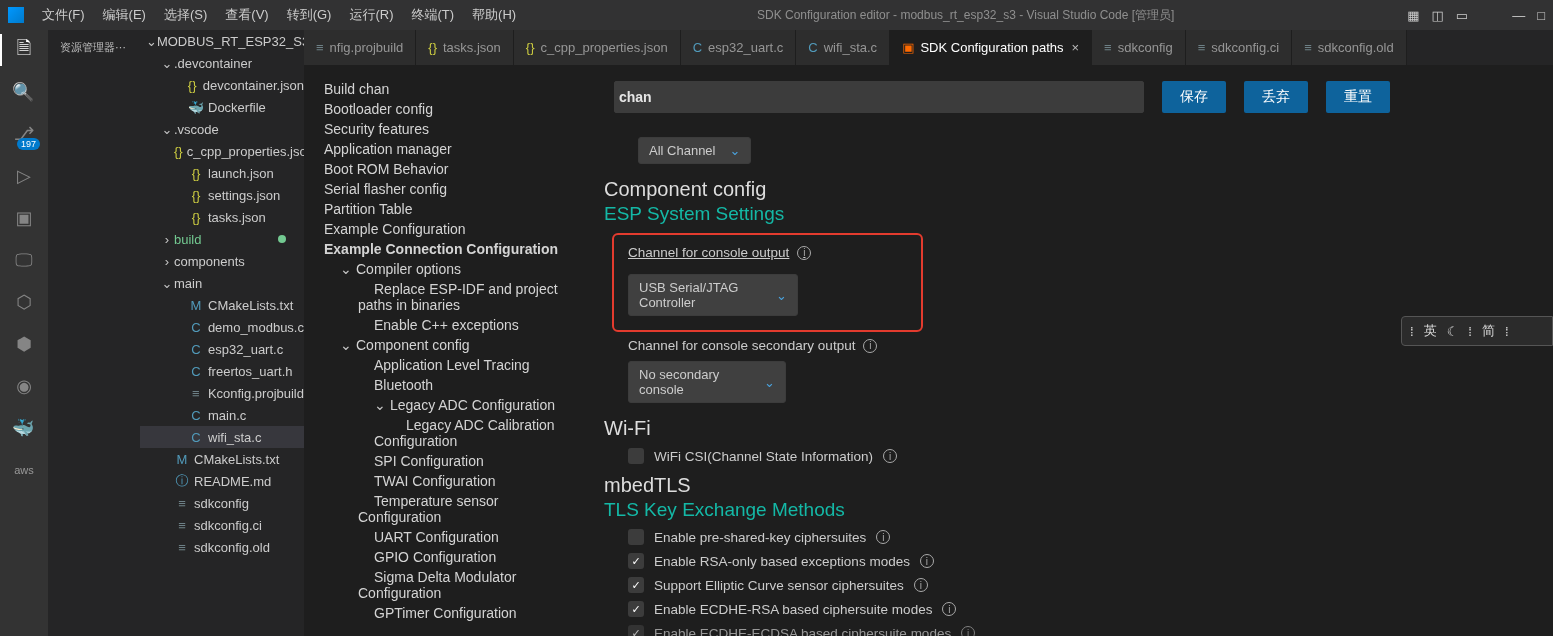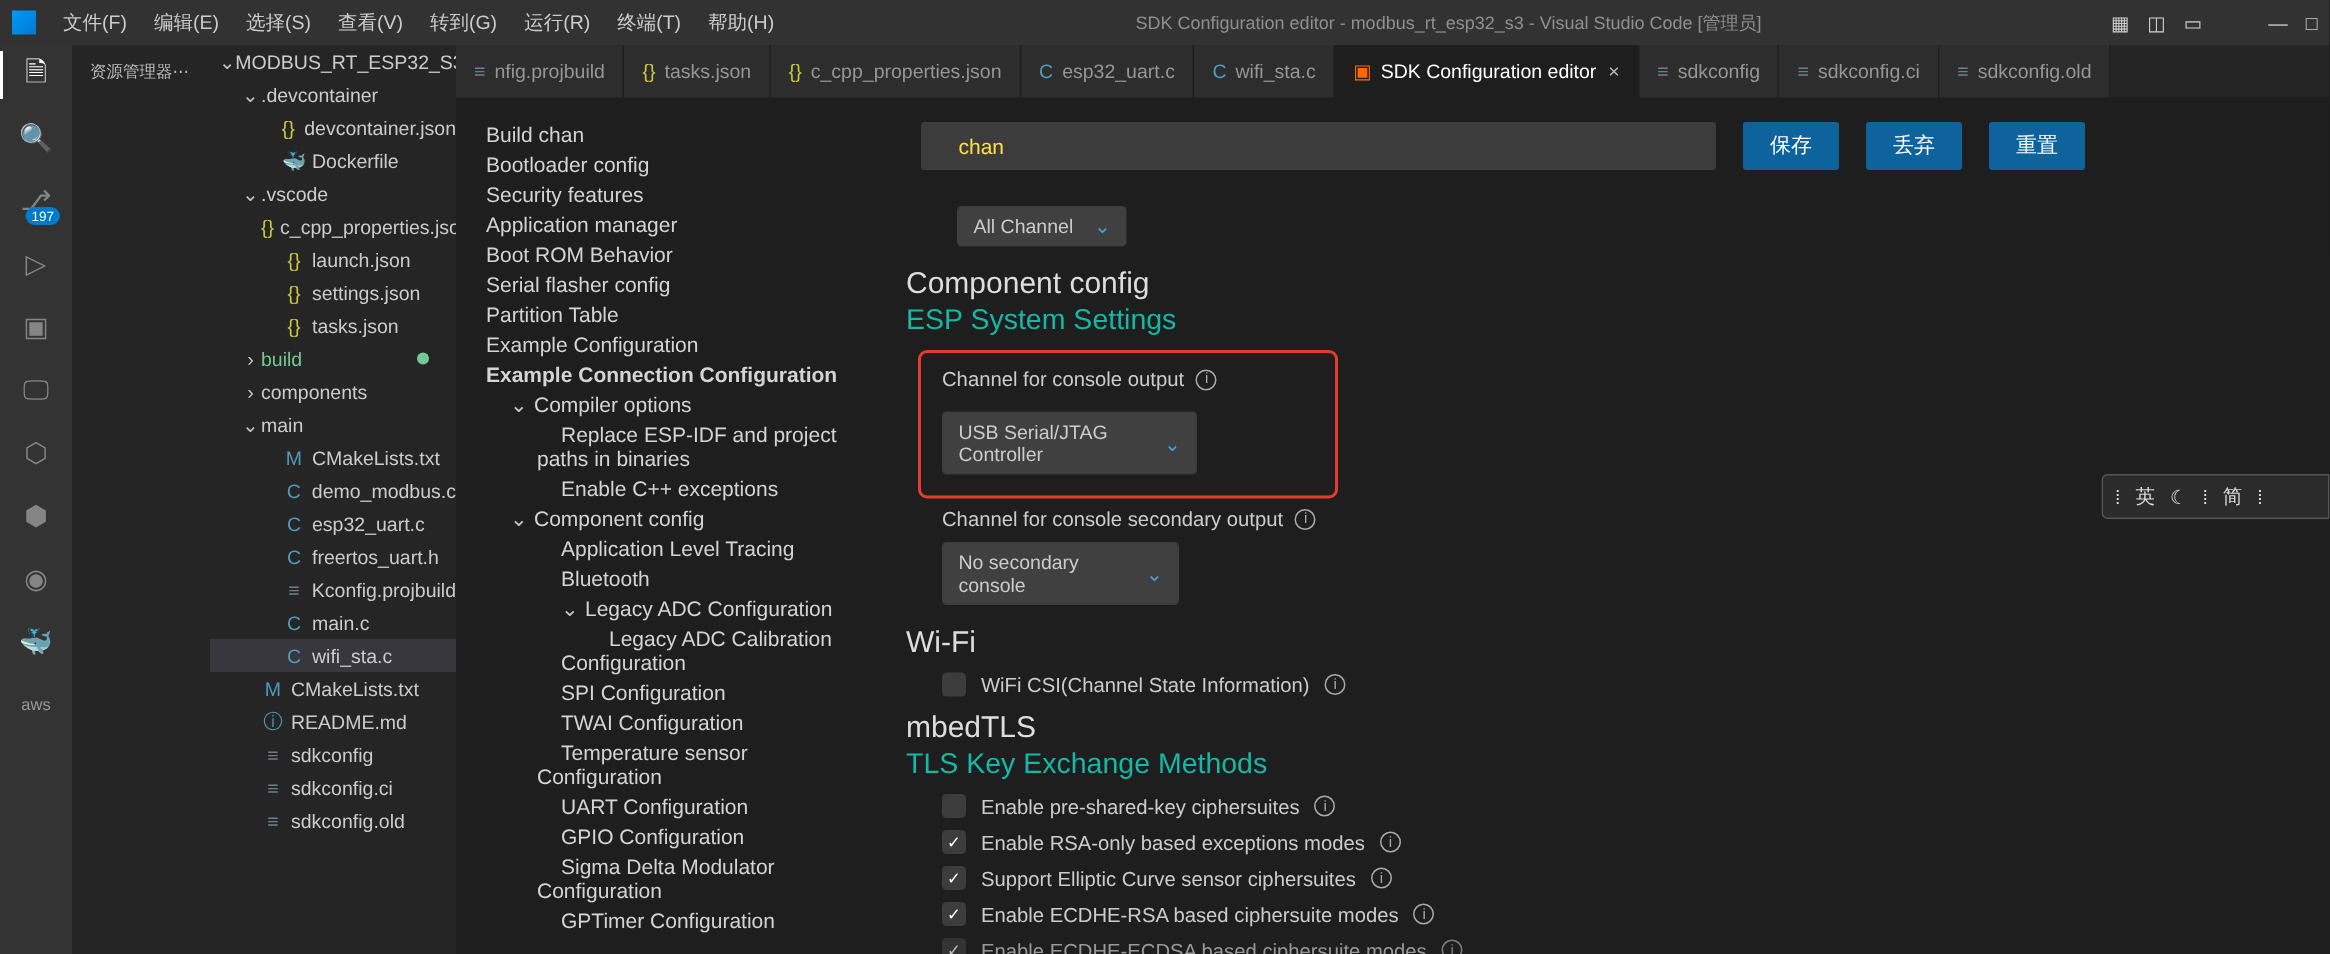--- a/index.html
+++ b/index.html
@@ -40,31 +40,31 @@
 .content { flex:1; display:flex; overflow:hidden; }
 .outline { width:290px; padding:14px 10px; color:#d4d4d4; font-size:14px; overflow-y:auto; }
 .outline .o-row { padding:2px 0 2px 10px; cursor:pointer; }
 .outline .o-row.bold { font-weight:600; }
 .outline .o-sub { padding-left:26px; }
 .outline .o-sub2 { padding-left:44px; }
 .outline .o-sub3 { padding-left:60px; }
 .outline .tw2 { display:inline-block; width:16px; color:#c5c5c5; }
 .form { flex:1; padding:0 20px 20px 20px; overflow-y:auto; position:relative; }
 .topbar { display:flex; gap:18px; align-items:center; padding:16px 0; }
-.search { flex:0 0 530px; background:#3c3c3c; border:1px solid #3c3c3c; color:#fde047; padding:7px 24px; border-radius:2px; font-size:14px; }
+.search { flex:0 0 530px; background:#3c3c3c; border:1px solid #3c3c3c; color:#e5e5e5; padding:7px 4px; border-radius:2px; font-size:14px;font-weight:bold; }
 .btn { padding:7px 18px; border:none; border-radius:2px; color:#fff; font-size:14px; cursor:pointer; }
 .btn.primary { background:#0e639c; }
 .pill-select { display:inline-flex; align-items:center; border:1px solid #3c3c3c; background:#404040; color:#ccc; padding:5px 10px; border-radius:3px; cursor:pointer; font-size:13px; }
 .pill-select .chev { margin-left:14px; color:#4aa3df; }
 .h2 { font-size:20px; color:#ddd; margin-top:10px; margin-bottom:2px; margin-left:-10px;}
 .h3 { font-size:19px; color:#14b8a6; margin-top:2px; margin-bottom:8px; margin-left:-10px;}
 .field { margin:8px 0 14px 14px; }
 .field-label { color:#ccc; font-size:13.5px; display:flex; align-items:center; gap:8px; }
 .info { width:14px; height:14px; border:1px solid #aaa; border-radius:50%; display:inline-flex; align-items:center; justify-content:center; font-size:10px; color:#aaa; }
-.highlight-box { border:2px solid #e33b2e; border-radius:6px; padding:10px 28px 14px 14px; margin:6px 0 6px -2px; width:280px; }
+.highlight-box { border:2px solid #e33b2e; border-radius:6px; padding:10px 28px 14px 14px; margin:6px 0 6px -2px; width:311px;text-decoration:underline; }
 .check-row { display:flex; align-items:center; gap:10px; margin:8px 0 8px 14px; color:#ccc; font-size:13.5px; }
 .checkbox { width:16px; height:16px; border-radius:3px; background:#3c3c3c; display:inline-flex; align-items:center; justify-content:center; color:#fff; font-size:11px; }
 .checkbox.checked::after { content:"✓"; }
 .ime-bar { position:fixed; right:0; top:316px; width:152px; height:30px; background:#2b2b2b; border:1px solid #555; display:flex; align-items:center; gap:10px; padding:0 8px; color:#ddd; font-size:13px; border-radius:4px 0 0 4px;}
 ::-webkit-scrollbar{width:10px}::-webkit-scrollbar-thumb{background:#424242}
 </style>
 </head>
 <body>
 
 <div class="menubar">
@@ -245,21 +245,21 @@
         <div class="tab">
           <span class="ti" style="color:#519aba">C</span>
           <span>esp32_uart.c</span>
         </div>
         <div class="tab">
           <span class="ti" style="color:#519aba">C</span>
           <span>wifi_sta.c</span>
         </div>
         <div class="tab active">
           <span class="ti" style="color:#ff6a00">▣</span>
-          <span>SDK Configuration editor</span>
+          <span>SDK Configuration paths</span>
           <span class="close">×</span>
         </div>
         <div class="tab">
           <span class="ti" style="color:#6d8086">≡</span>
           <span>sdkconfig</span>
         </div>
         <div class="tab">
           <span class="ti" style="color:#6d8086">≡</span>
           <span>sdkconfig.ci</span>
         </div>

